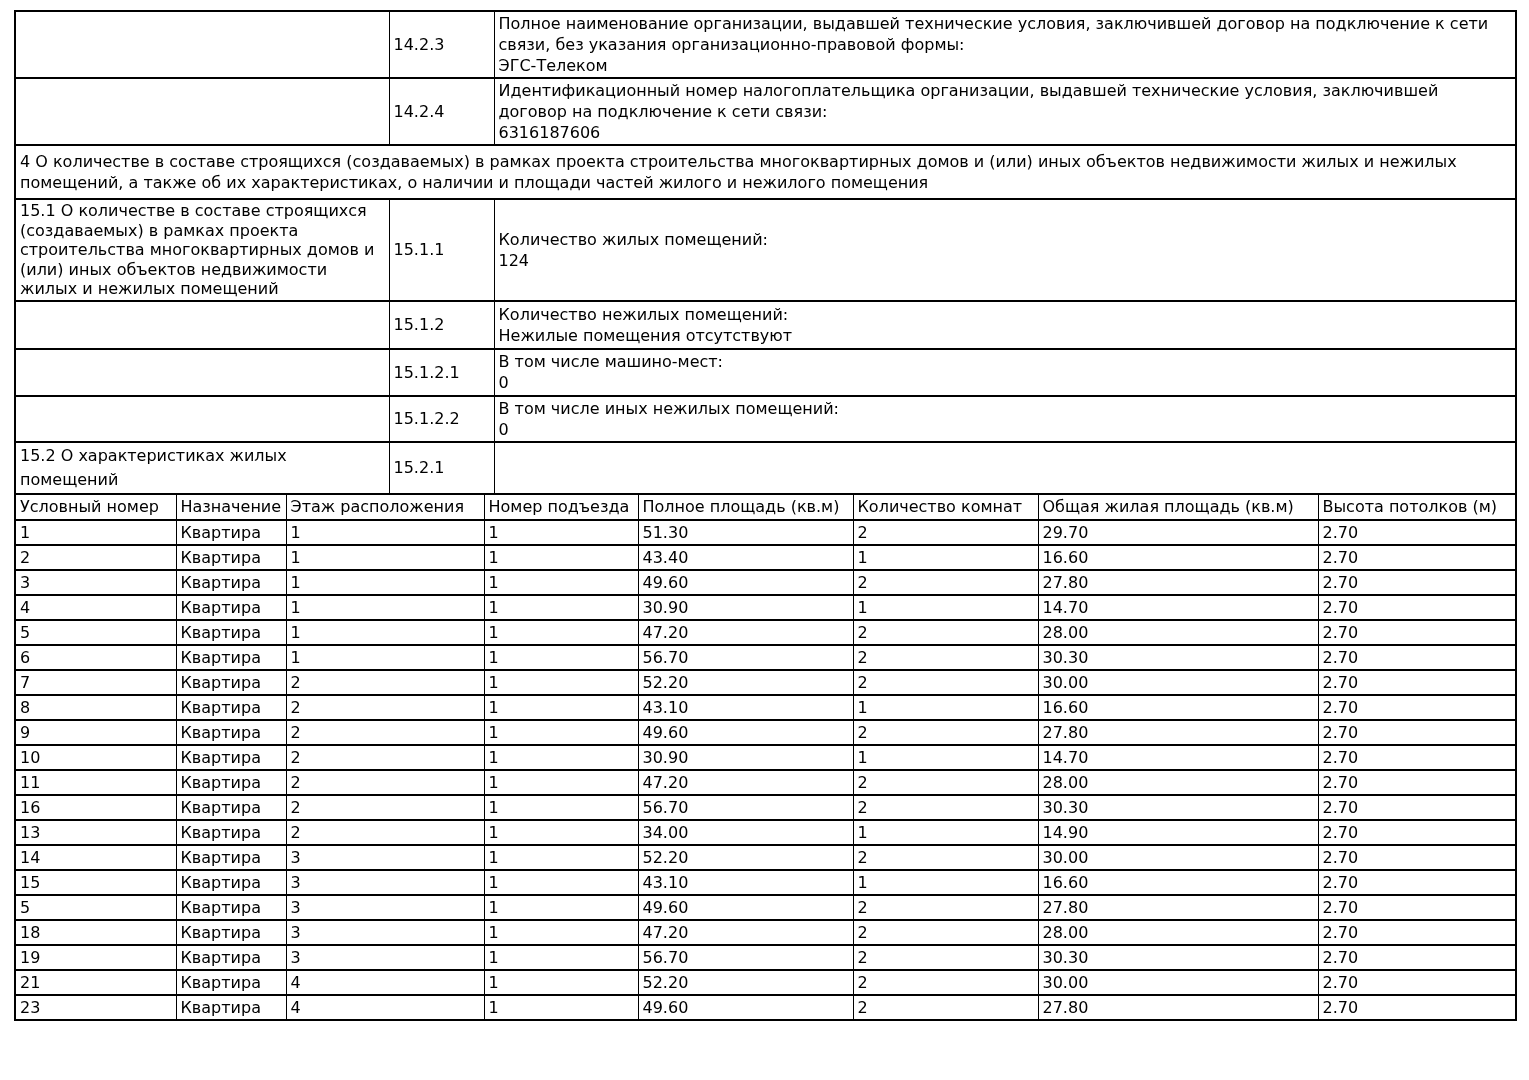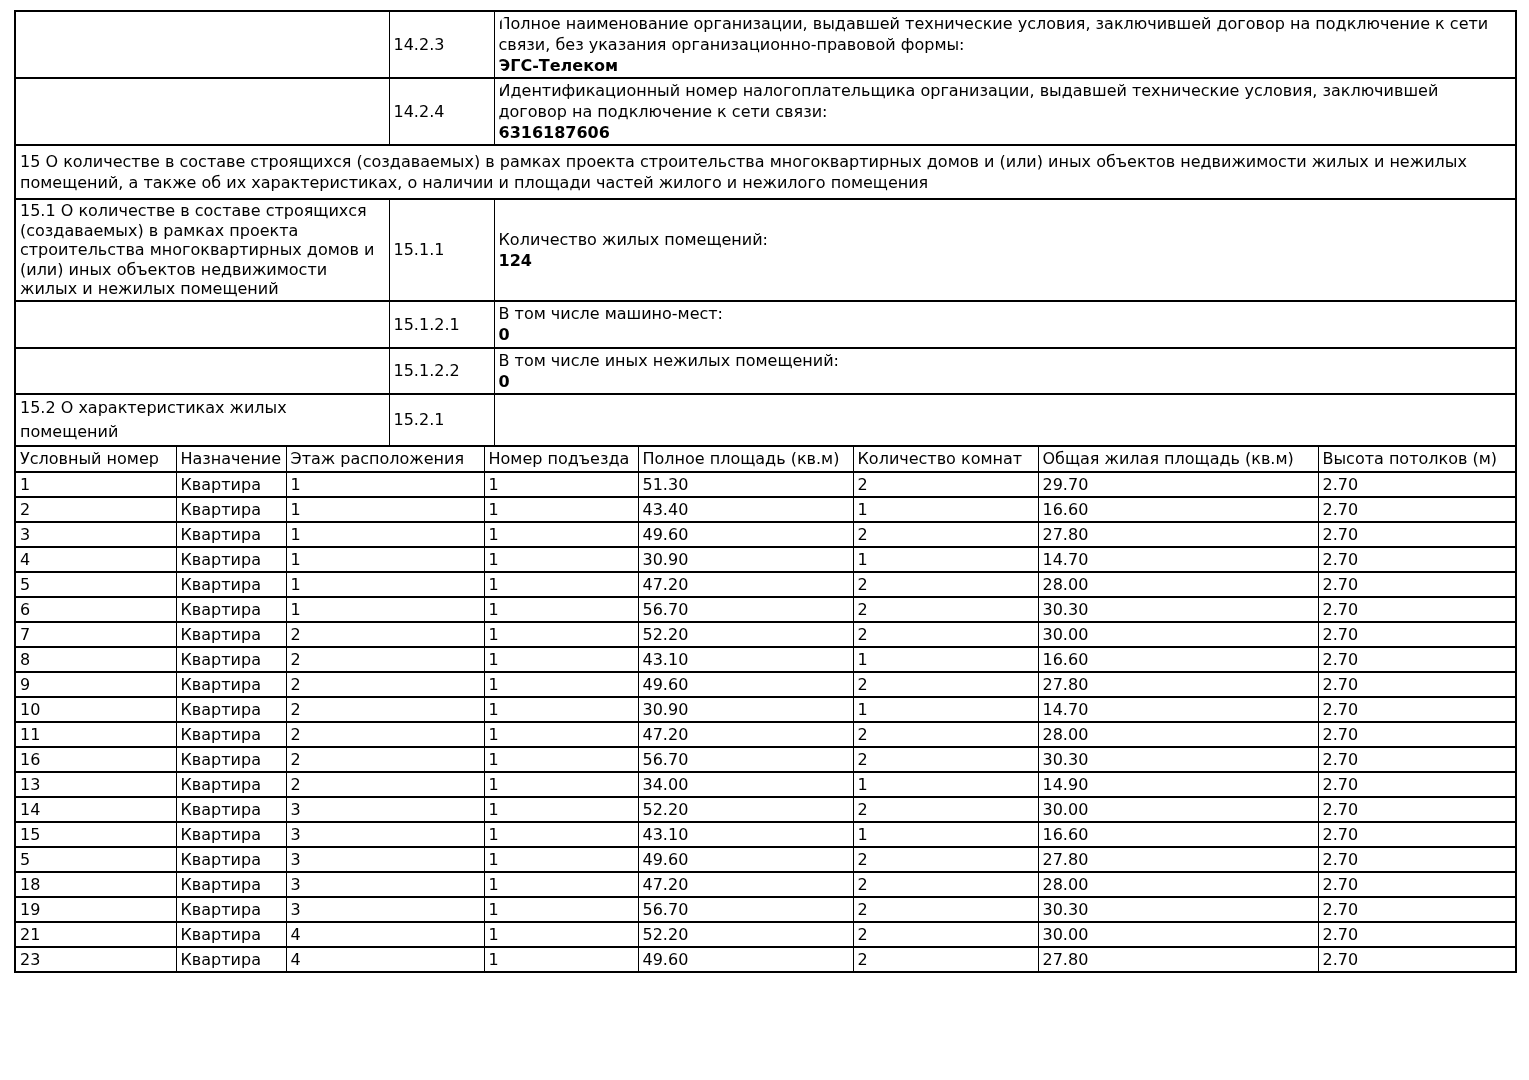--- a/index.html
+++ b/index.html
@@ -30,29 +30,29 @@
     border-bottom-width: 2px;
     padding: 1px 4px;
     vertical-align: middle;
     text-align: left;
     font-size: 16px;
     line-height: 21px;
     overflow: hidden;
     font-weight: normal;
   }
   
-  .h65 td { height: 63px; border-radius: 24px; }
+  .h65 td { height: 63px; }
   .h52 td { height: 50px; }
   .h98 td { height: 96px; margin-top: 44px; }
   .h46 td { height: 44px; }
   .h45 td { height: 43px; }
   .h42 td { height: 40px; }
   .h29 td { height: 26px; line-height: 24px; }
   .label-cell { line-height: 19.5px; vertical-align: middle; }
-  .val { font-weight: bold; }
+  .val { font-weight: normal; }
   
   .apts { margin-top: -2px; }
   .apts th { height: 22px; line-height: 22px; white-space: nowrap; }
   .apts td { height: 21px; line-height: 21px; white-space: nowrap; }
 </style>
 </head>
 <body>
 
 <div class="doc">
 
@@ -76,32 +76,40 @@
     <tr class="h65">
       <td></td>
       <td>14.2.4</td>
       <td>
         <div>Идентификационный номер налогоплательщика организации, выдавшей технические условия, заключившей договор на подключение к сети связи:</div>
         <div class="val">6316187606</div>
       </td>
     </tr>
 
     <tr class="h52">
-      <td colspan="3">15 О количестве в составе строящихся (создаваемых) в рамках проекта строительства многоквартирных домов и (или) иных объектов недвижимости жилых и нежилых помещений, а также об их характеристиках, о наличии и площади частей жилого и нежилого помещения</td>
+      <td colspan="3">4 О количестве в составе строящихся (создаваемых) в рамках проекта строительства многоквартирных домов и (или) иных объектов недвижимости жилых и нежилых помещений, а также об их характеристиках, о наличии и площади частей жилого и нежилого помещения</td>
     </tr>
 
     <tr class="h98">
       <td class="label-cell">15.1 О количестве в составе строящихся (создаваемых) в рамках проекта строительства многоквартирных домов и (или) иных объектов недвижимости жилых и нежилых помещений</td>
       <td>15.1.1</td>
       <td>
         <div>Количество жилых помещений:</div>
         <div class="val">124</div>
       </td>
     </tr>
 
+    <tr class="h46">
+      <td></td>
+      <td>15.1.2</td>
+      <td>
+        <div>Количество нежилых помещений:</div>
+        <div class="val">Нежилые помещения отсутствуют</div>
+      </td>
+    </tr>
 
     <tr class="h45">
       <td></td>
       <td>15.1.2.1</td>
       <td>
         <div>В том числе машино-мест:</div>
         <div class="val">0</div>
       </td>
     </tr>
 

